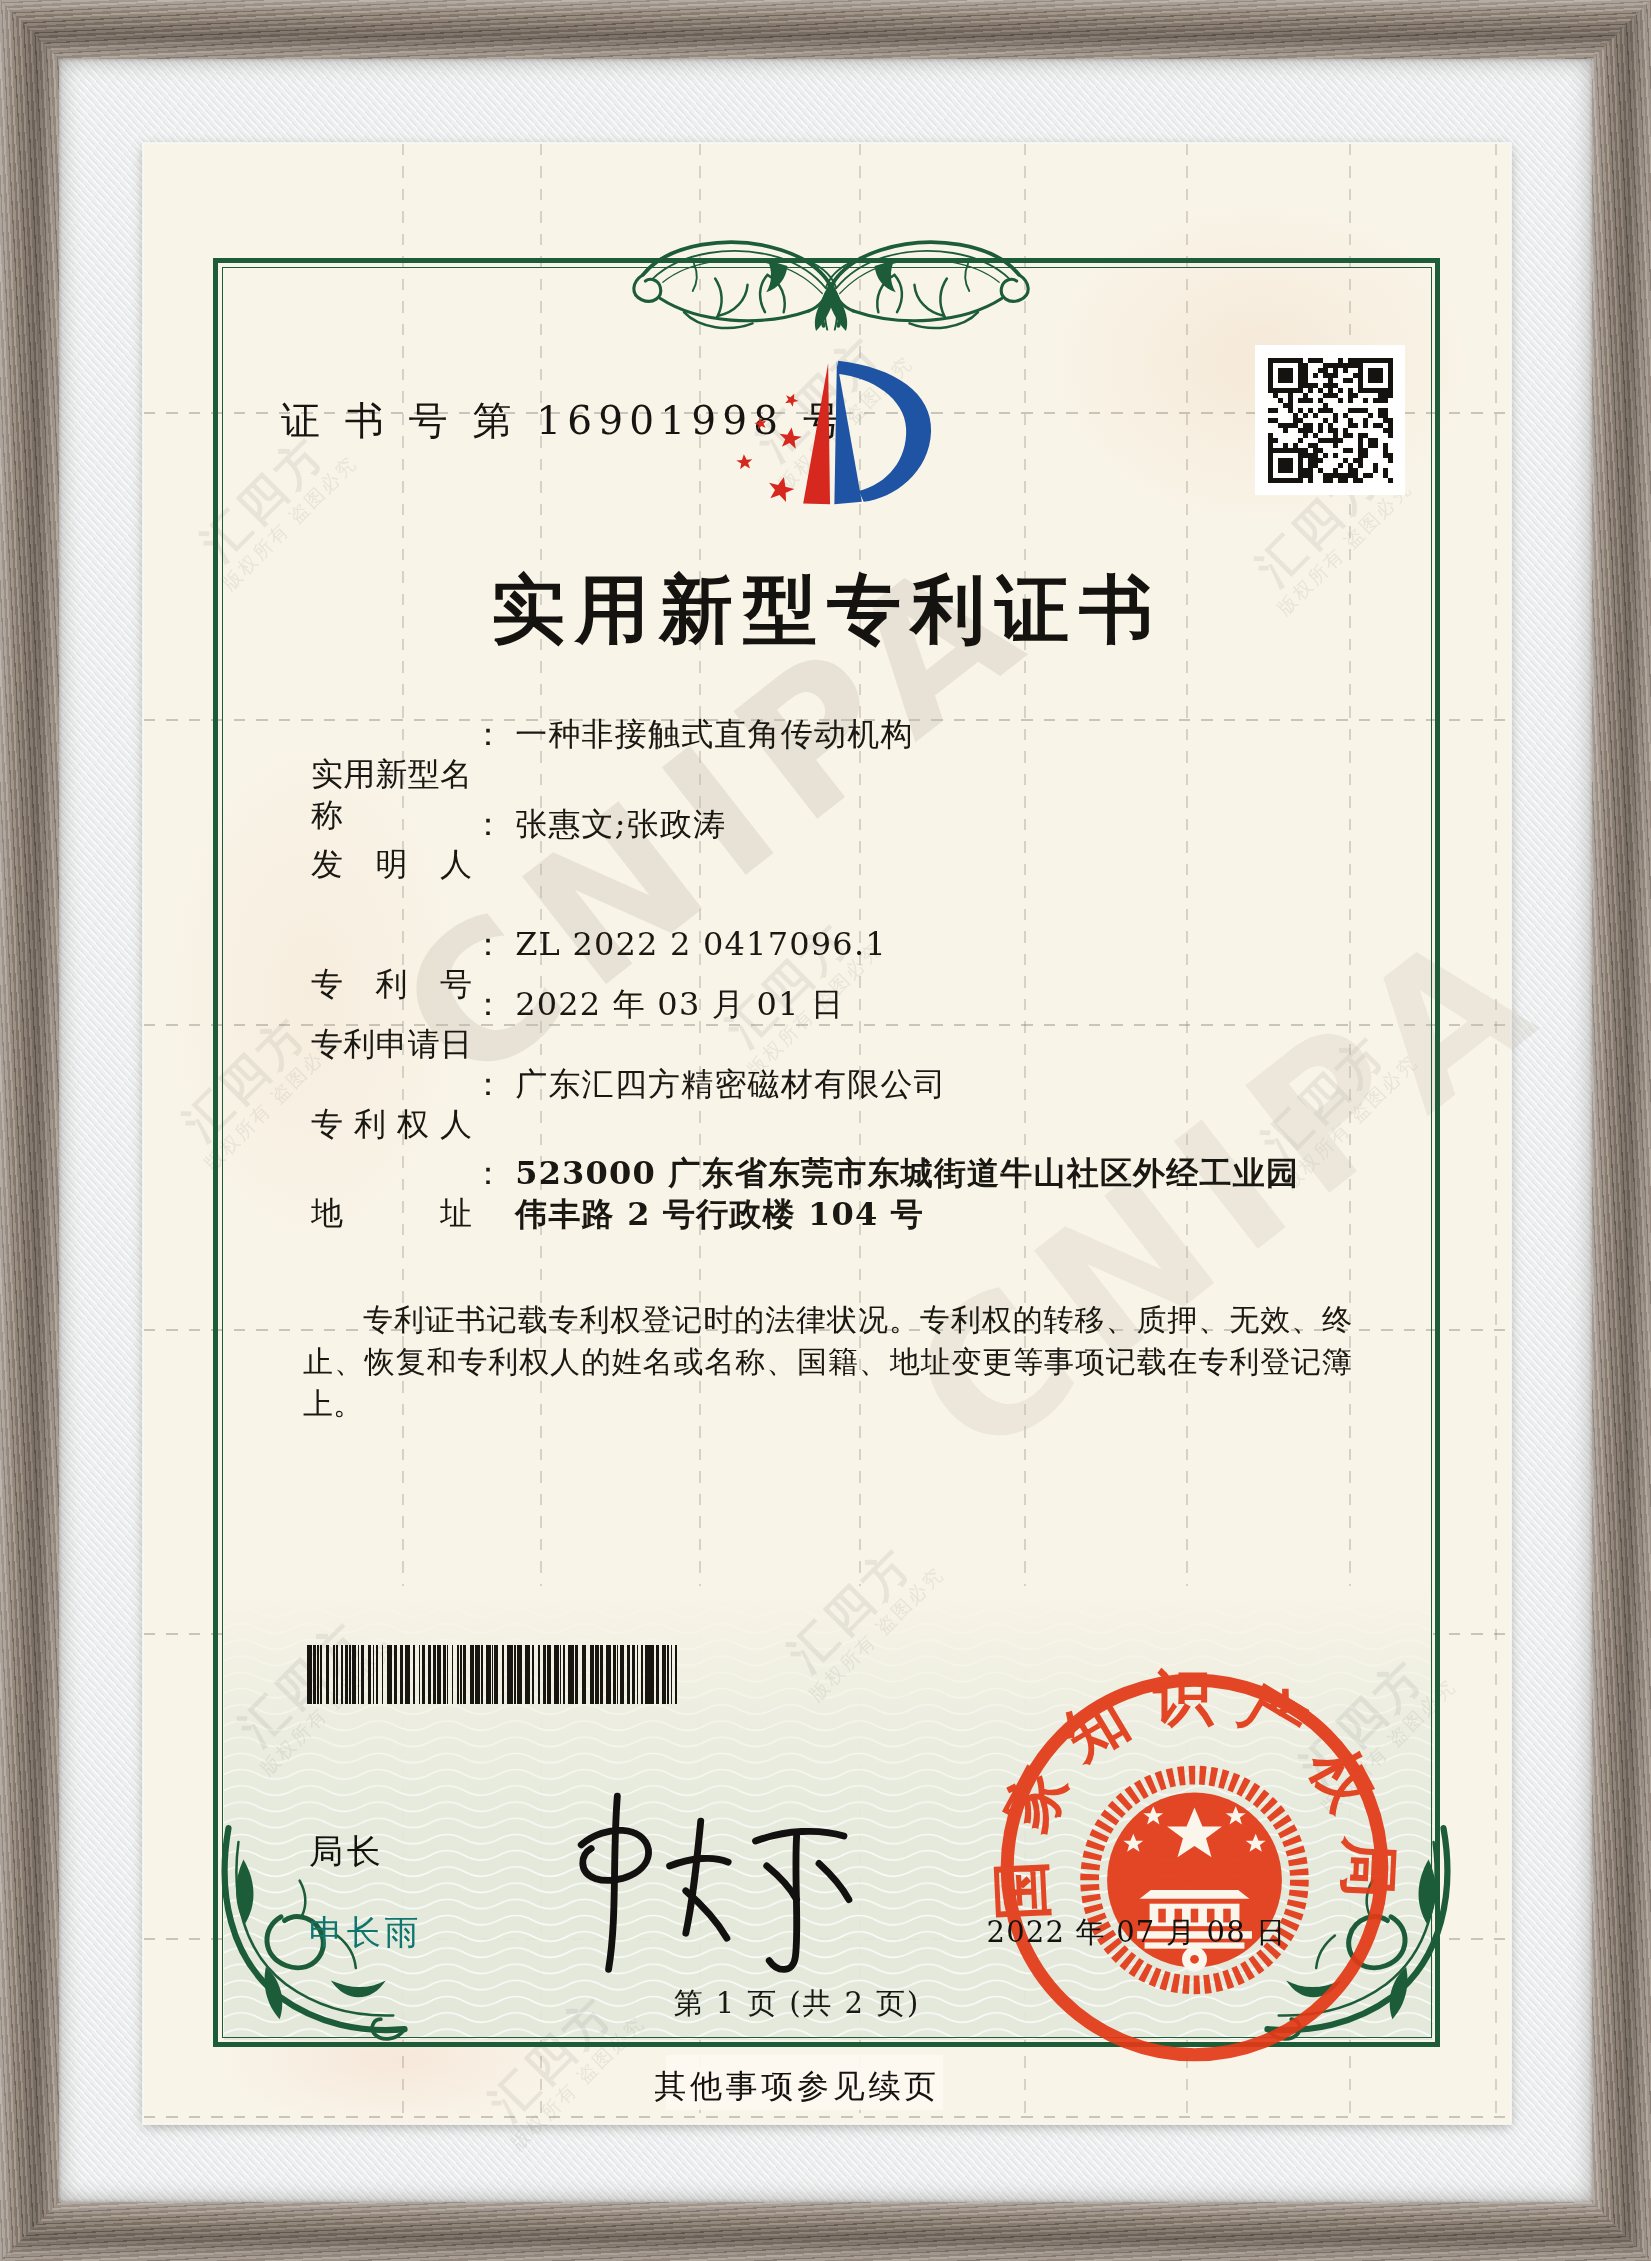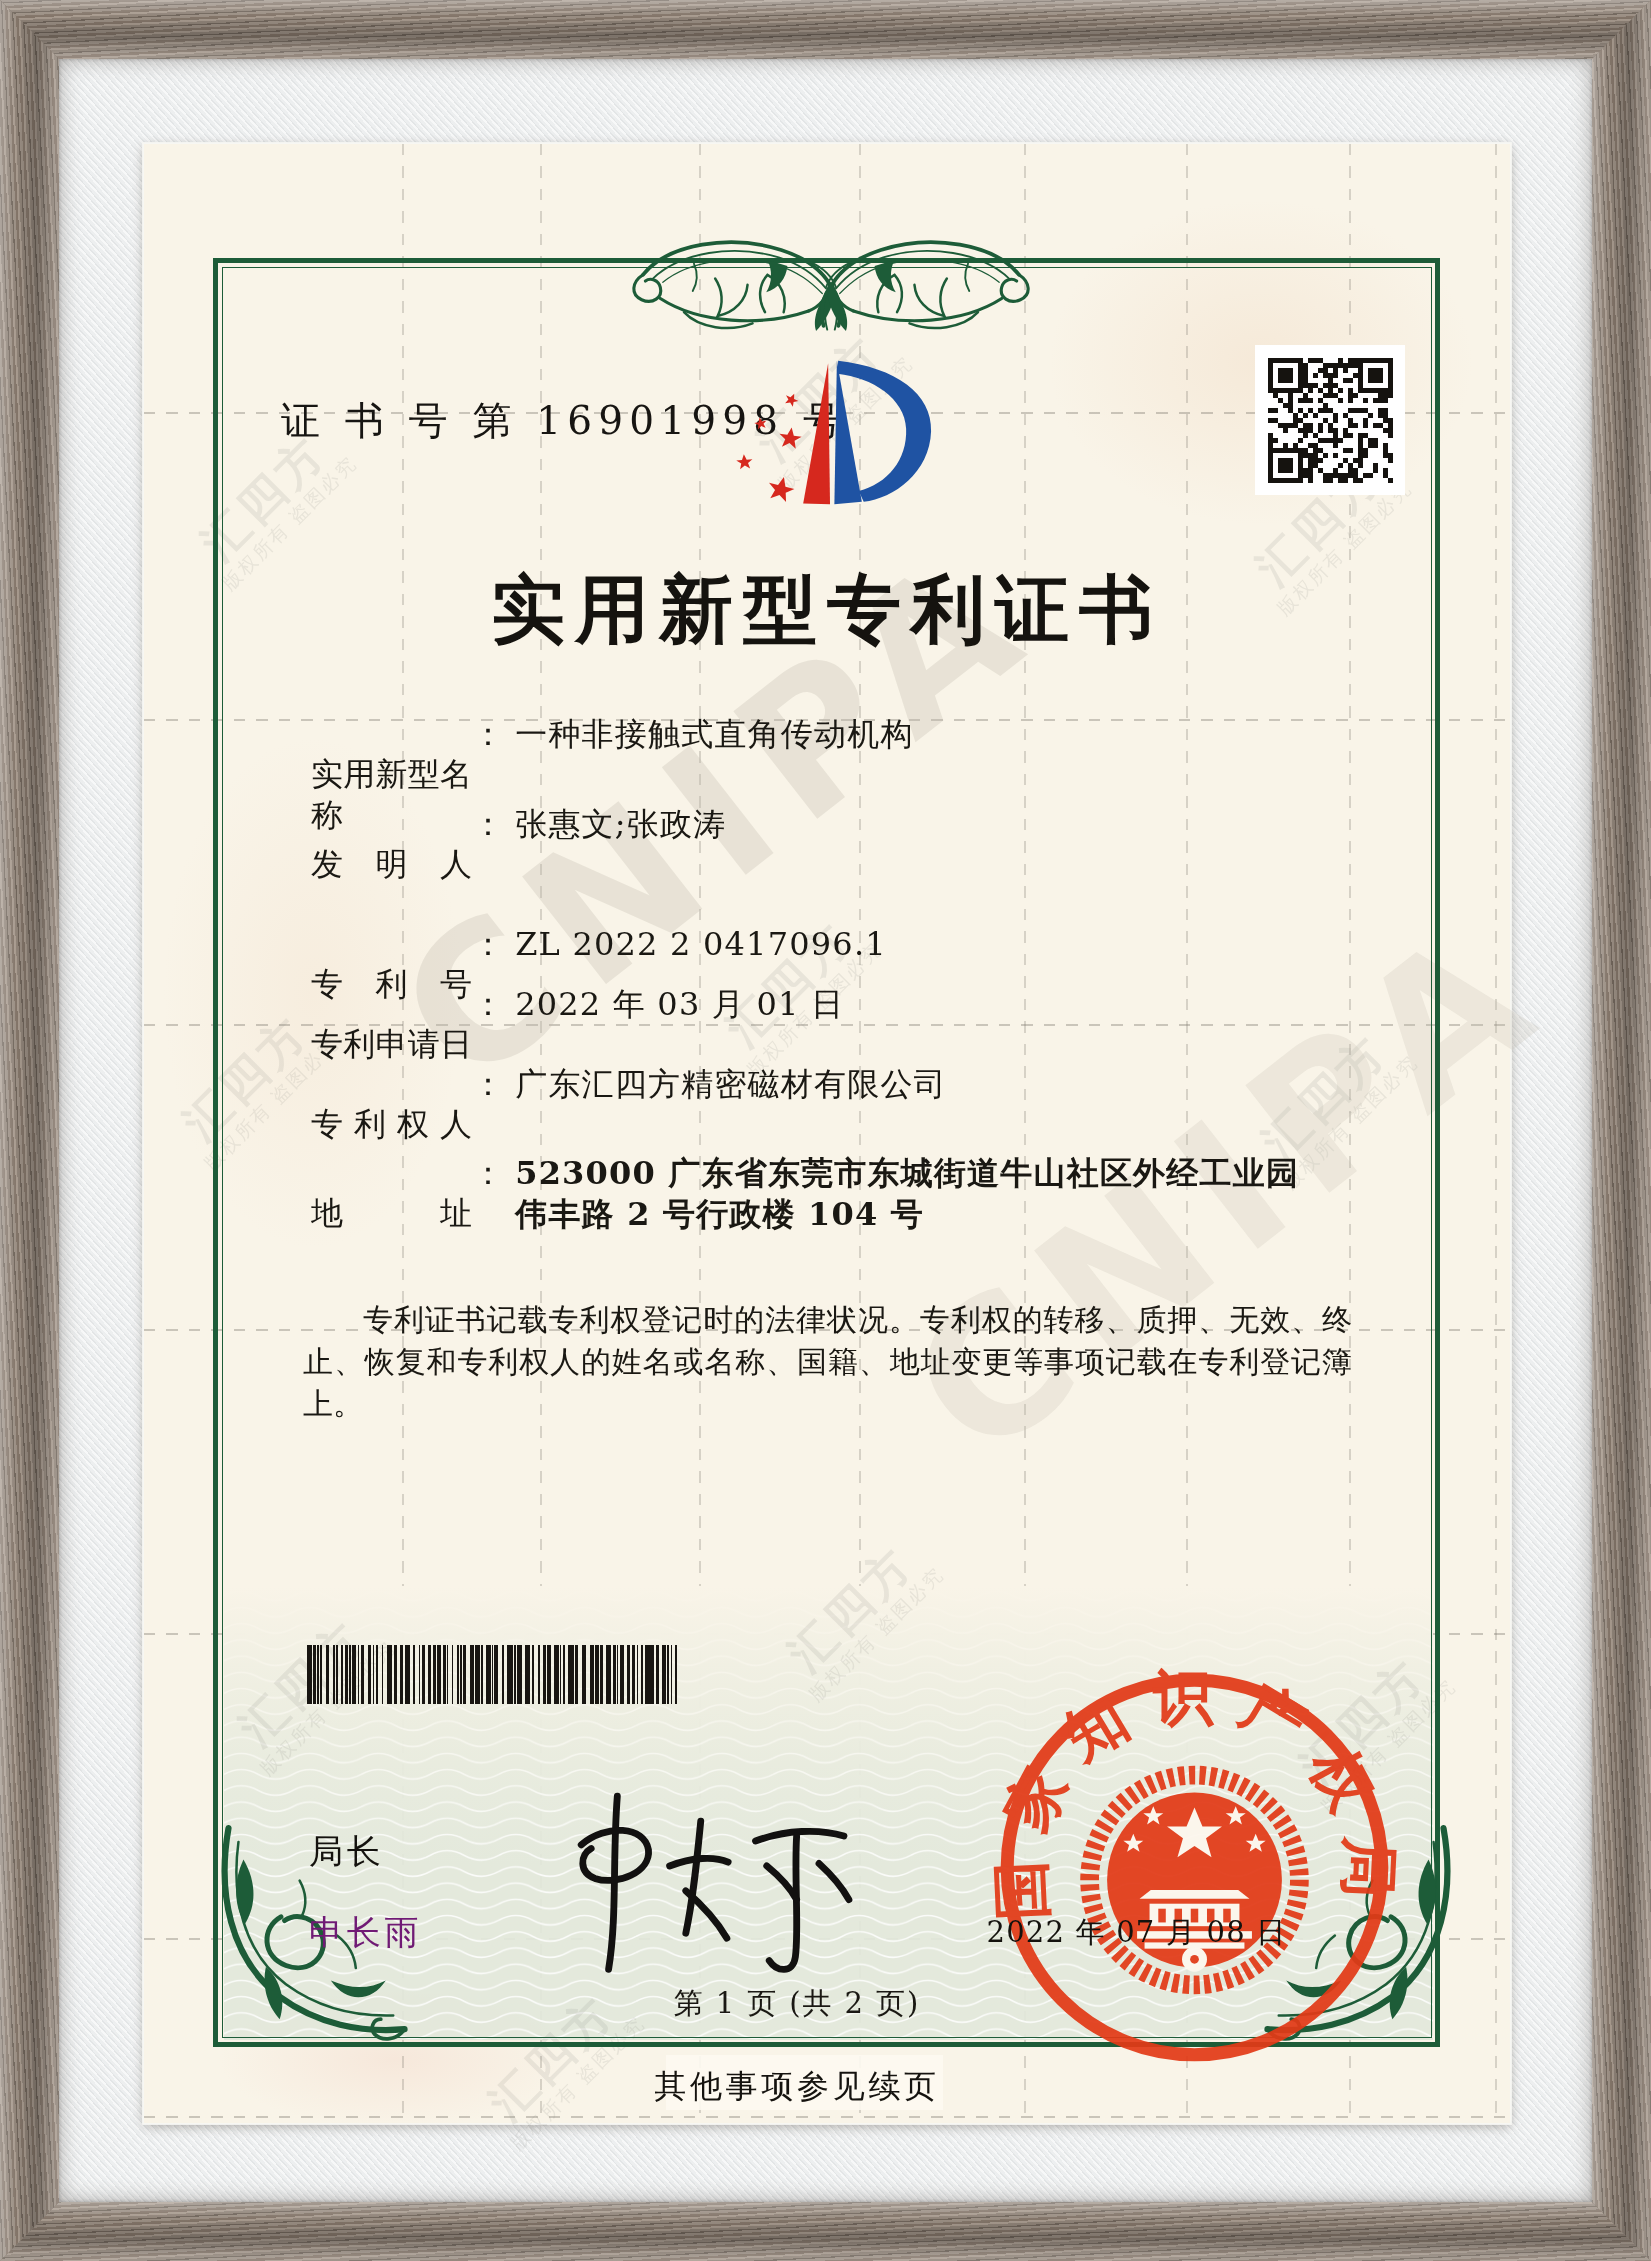--- a/index.html
+++ b/index.html
@@ -58,21 +58,21 @@
   .fcolon{display:inline-block;margin-right:11.2px;vertical-align:top;}
   .fvalue{display:inline-block;letter-spacing:1.2px;vertical-align:top;}
   .fvalue.wrap{width:811px;font-weight:bold;}
   .fgroup2{position:absolute;left:539px;top:0;}
   .fgroup2 .flabel{width:150px;}
   .paras{position:absolute;left:159px;top:1155px;width:1049px;font-size:30px;line-height:42px;
          color:#1a1813;text-align:justify;}
   .paras p{margin:0 0 1.2px 0;text-indent:2em;}
   .barcode{position:absolute;left:162px;top:1501px;width:374px;height:59px;}
   .director-title{position:absolute;left:165px;top:1685px;font-size:34px;color:#14120e;letter-spacing:3.7px;}
-  .director-name{position:absolute;left:165px;top:1766px;font-size:34px;color:#701a75;letter-spacing:3.7px;}
+  .director-name{position:absolute;left:165px;top:1766px;font-size:34px;color:#0f766e;letter-spacing:3.7px;}
   .signature{position:absolute;left:393px;top:1641px;width:325px;height:193px;}
   .seal{position:absolute;left:832px;top:1505px;width:437px;height:437px;}
   .seal-date{position:absolute;left:830px;top:1769px;width:325px;text-align:center;font-size:29px;
              color:#14120e;letter-spacing:1.2px;z-index:30;}
   .page-info{position:absolute;left:0;top:1840px;width:1306px;text-align:center;font-size:29px;color:#1a1813;letter-spacing:1.9px;}
   .cont-box{position:absolute;left:522px;top:1911px;width:277px;height:55px;background:rgba(253,250,241,.9);}
   .cont-note{position:absolute;left:0;top:1921px;width:1306px;text-align:center;font-size:32px;color:#15130f;letter-spacing:3.7px;}
   .z-art{z-index:10;} .z-text{z-index:20;}
 </style>
 </head>

